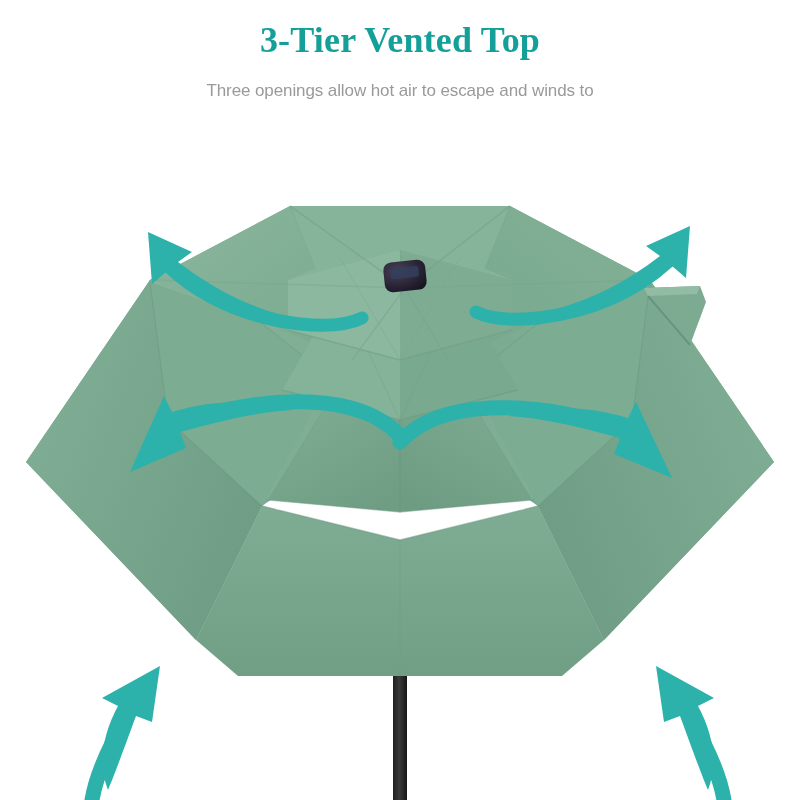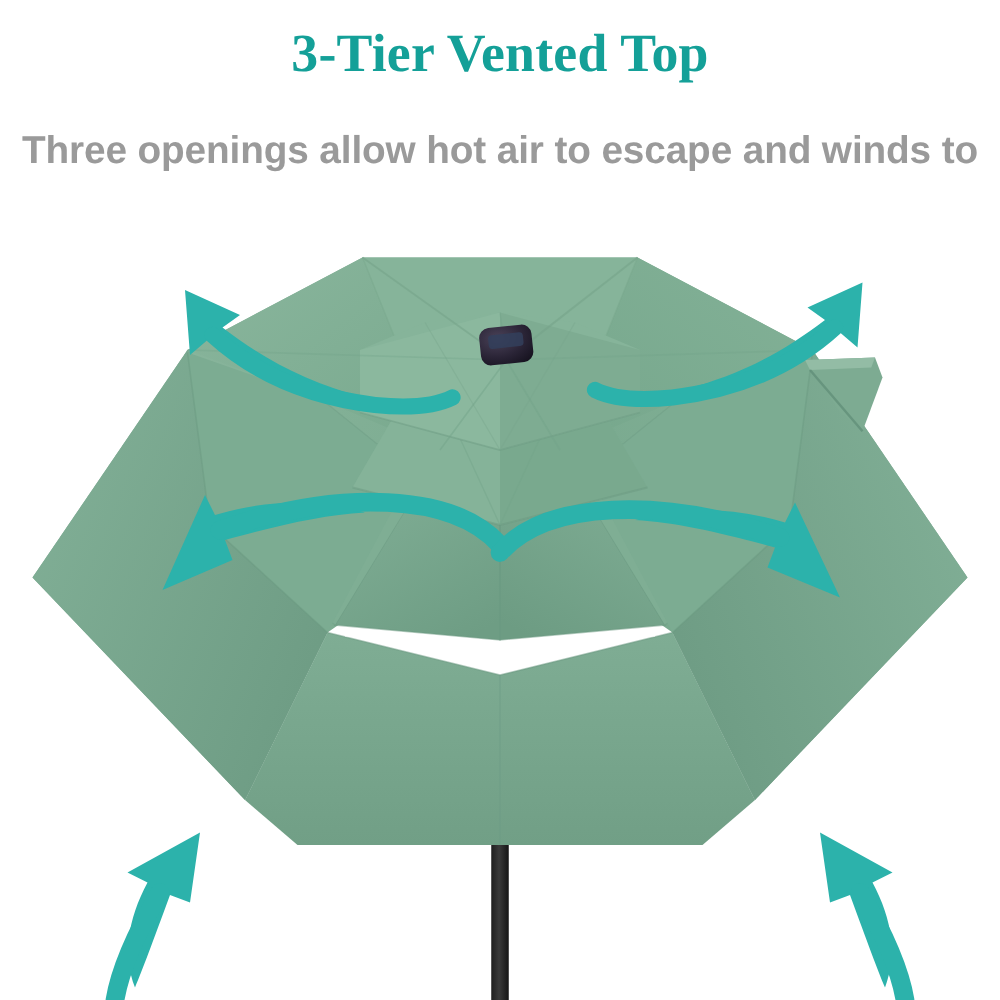--- a/index.html
+++ b/index.html
@@ -22,35 +22,35 @@
   #header {
     position: absolute;
     top: 0;
     left: 0;
     width: 800px;
     text-align: center;
     z-index: 40;
   }
   #title {
     font-family: "Liberation Serif", "DejaVu Serif", serif;
-    font-size: 43px;
+    font-size: 36px;
     font-weight: 700;
     color: #14a098;
     letter-spacing: 0.2px;
     margin: 0;
     padding-top: 22px;
     line-height: 1.0;
   }
   #subtitle {
     font-family: "Liberation Sans", sans-serif;
-    font-size: 31px;
-    font-weight: 700;
+    font-size: 17px;
+    font-weight: 400;
     color: #9a9a9a;
     line-height: 1.40;
-    margin: 16px;
+    margin: 4px;
     padding-top: 17px;
     letter-spacing: -0.1px;
   }
   .sub-line { display: block; }
 
   
   #stage {
     position: absolute;
     top: 0;
     left: 0;

